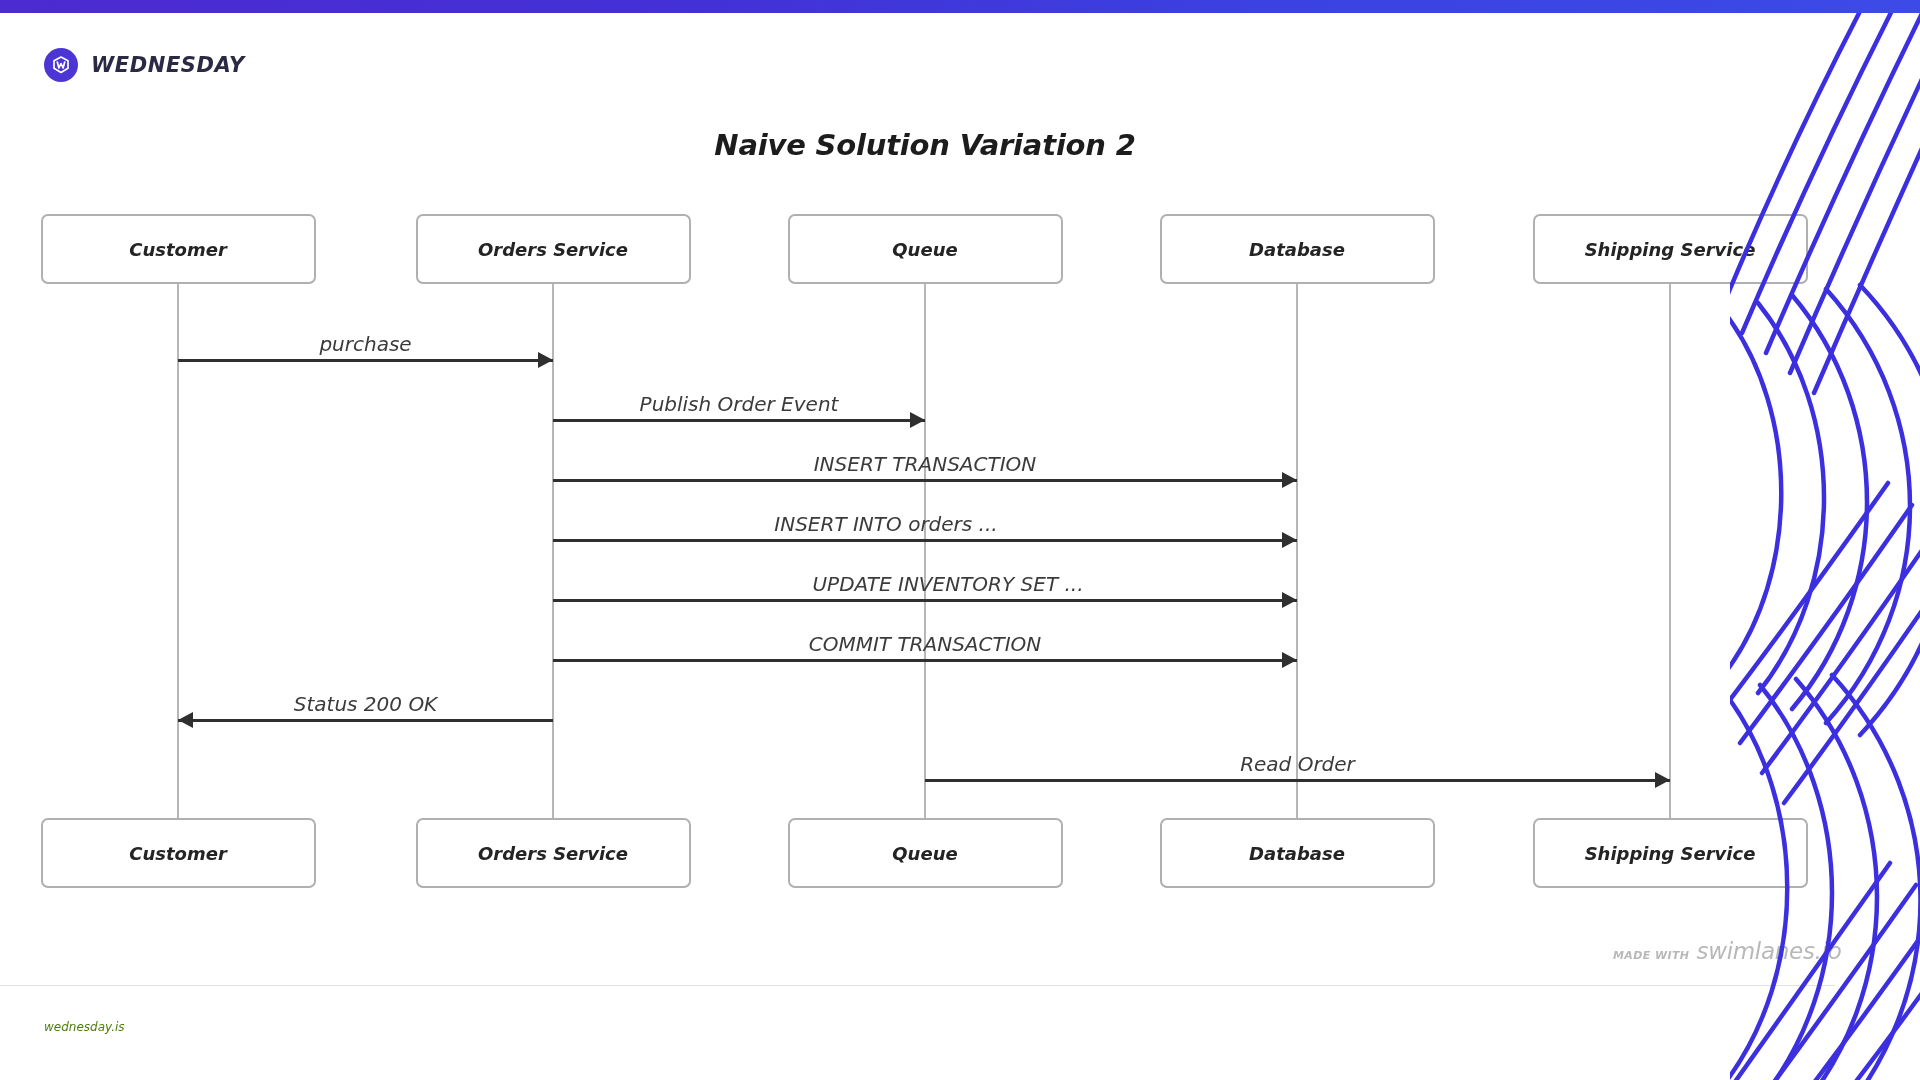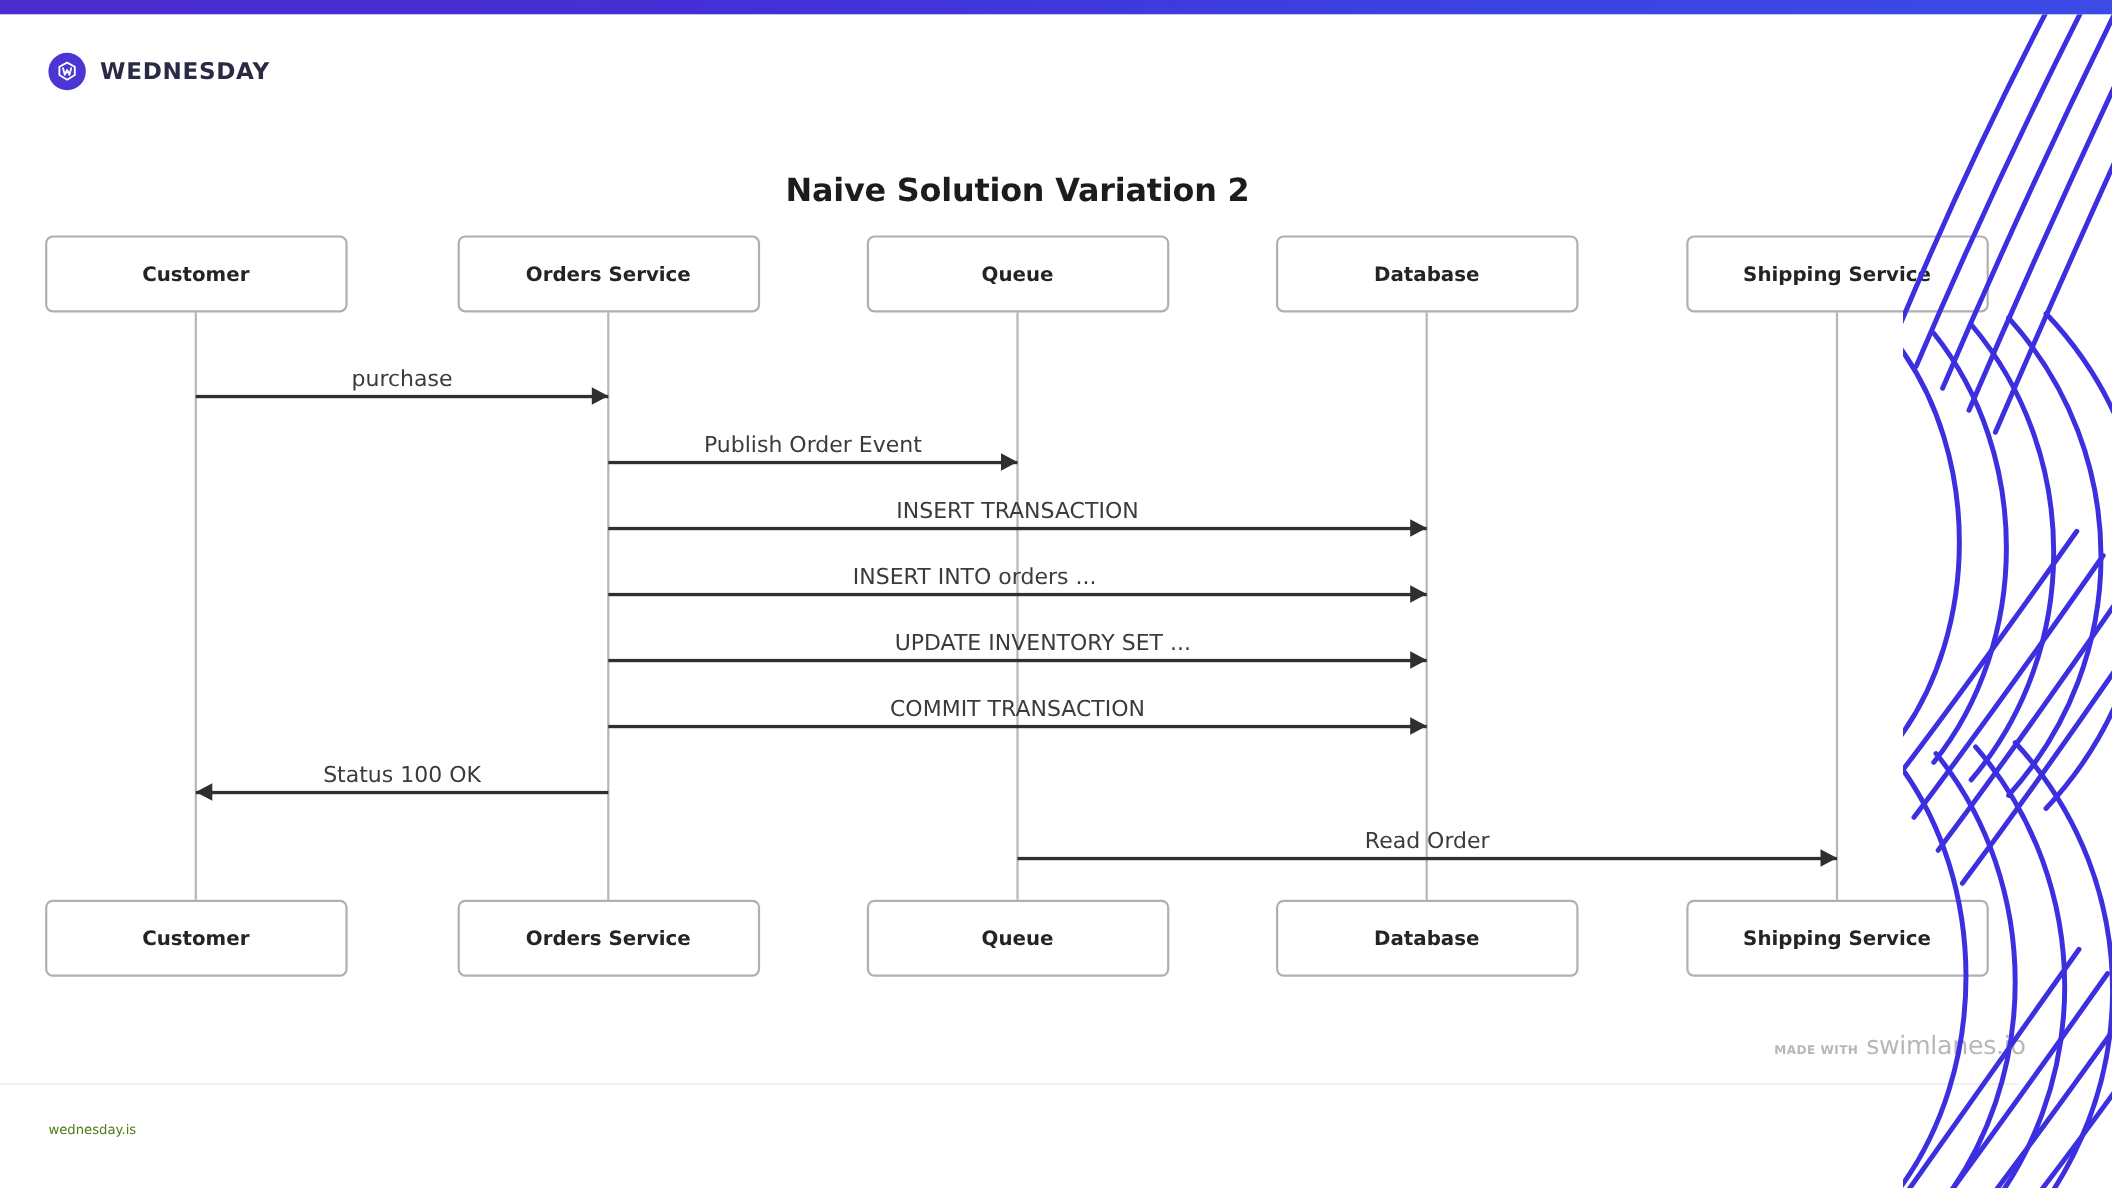--- a/index.html
+++ b/index.html
@@ -9,20 +9,21 @@
     width: 1920px; height: 1080px;
     background: #ffffff;
     font-family: "Liberation Sans", sans-serif;
     overflow: hidden;
   }
   #page {
     position: relative;
     width: 1920px; height: 1080px;
     background: #ffffff;
     overflow: hidden;
+    font-style: italic;
   }
 
   
   #topbar {
     position: absolute; left: 0; top: 0;
     width: 1920px; height: 13px;
     background: linear-gradient(90deg, #4c2bd0 0%, #4330d6 35%, #3b43e2 70%, #3c4ae6 100%);
   }
 
   
@@ -47,21 +48,20 @@
 
   
   #diagram-title {
     position: absolute; left: 0; top: 128px;
     width: 1850px;
     text-align: center;
     font-family: "DejaVu Sans", sans-serif;
     font-size: 29px; font-weight: 700;
     color: #1c1c1c;
     letter-spacing: -0.2px;
-    margin-top: 28px;
   }
 
   
   #diagram {
     position: absolute; left: 0; top: 0;
     width: 1920px; height: 1080px;
   }
   .lifeline {
     position: absolute;
     width: 2px;
@@ -211,21 +211,21 @@
       <div class="msg-head right" style="top: 532px; left: 1282px;"></div>
       <div class="msg-label" style="left: 886px; top: 512px;">INSERT INTO orders ...</div>
       <div class="msg-line" style="left: 553px; top: 599px; width: 744px;"></div>
       <div class="msg-head right" style="top: 592px; left: 1282px;"></div>
       <div class="msg-label" style="left: 925px; top: 572px; margin-left: 23px;">UPDATE INVENTORY SET ...</div>
       <div class="msg-line" style="left: 553px; top: 659px; width: 744px;"></div>
       <div class="msg-head right" style="top: 652px; left: 1282px;"></div>
       <div class="msg-label" style="left: 925px; top: 632px;">COMMIT TRANSACTION</div>
       <div class="msg-line" style="left: 178px; top: 719px; width: 375px;"></div>
       <div class="msg-head left" style="top: 712px; left: 178px;"></div>
-      <div class="msg-label" style="left: 365.5px; top: 692px;">Status 100 OK</div>
+      <div class="msg-label" style="left: 365.5px; top: 692px;">Status 200 OK</div>
       <div class="msg-line" style="left: 925px; top: 779px; width: 745px;"></div>
       <div class="msg-head right" style="top: 772px; left: 1655px;"></div>
       <div class="msg-label" style="left: 1297.5px; top: 752px;">Read Order</div>
     </div>
 
   <div id="watermark">
     <span class="made">MADE WITH</span>
     <span class="brand">swimlanes.io</span>
   </div>
 

